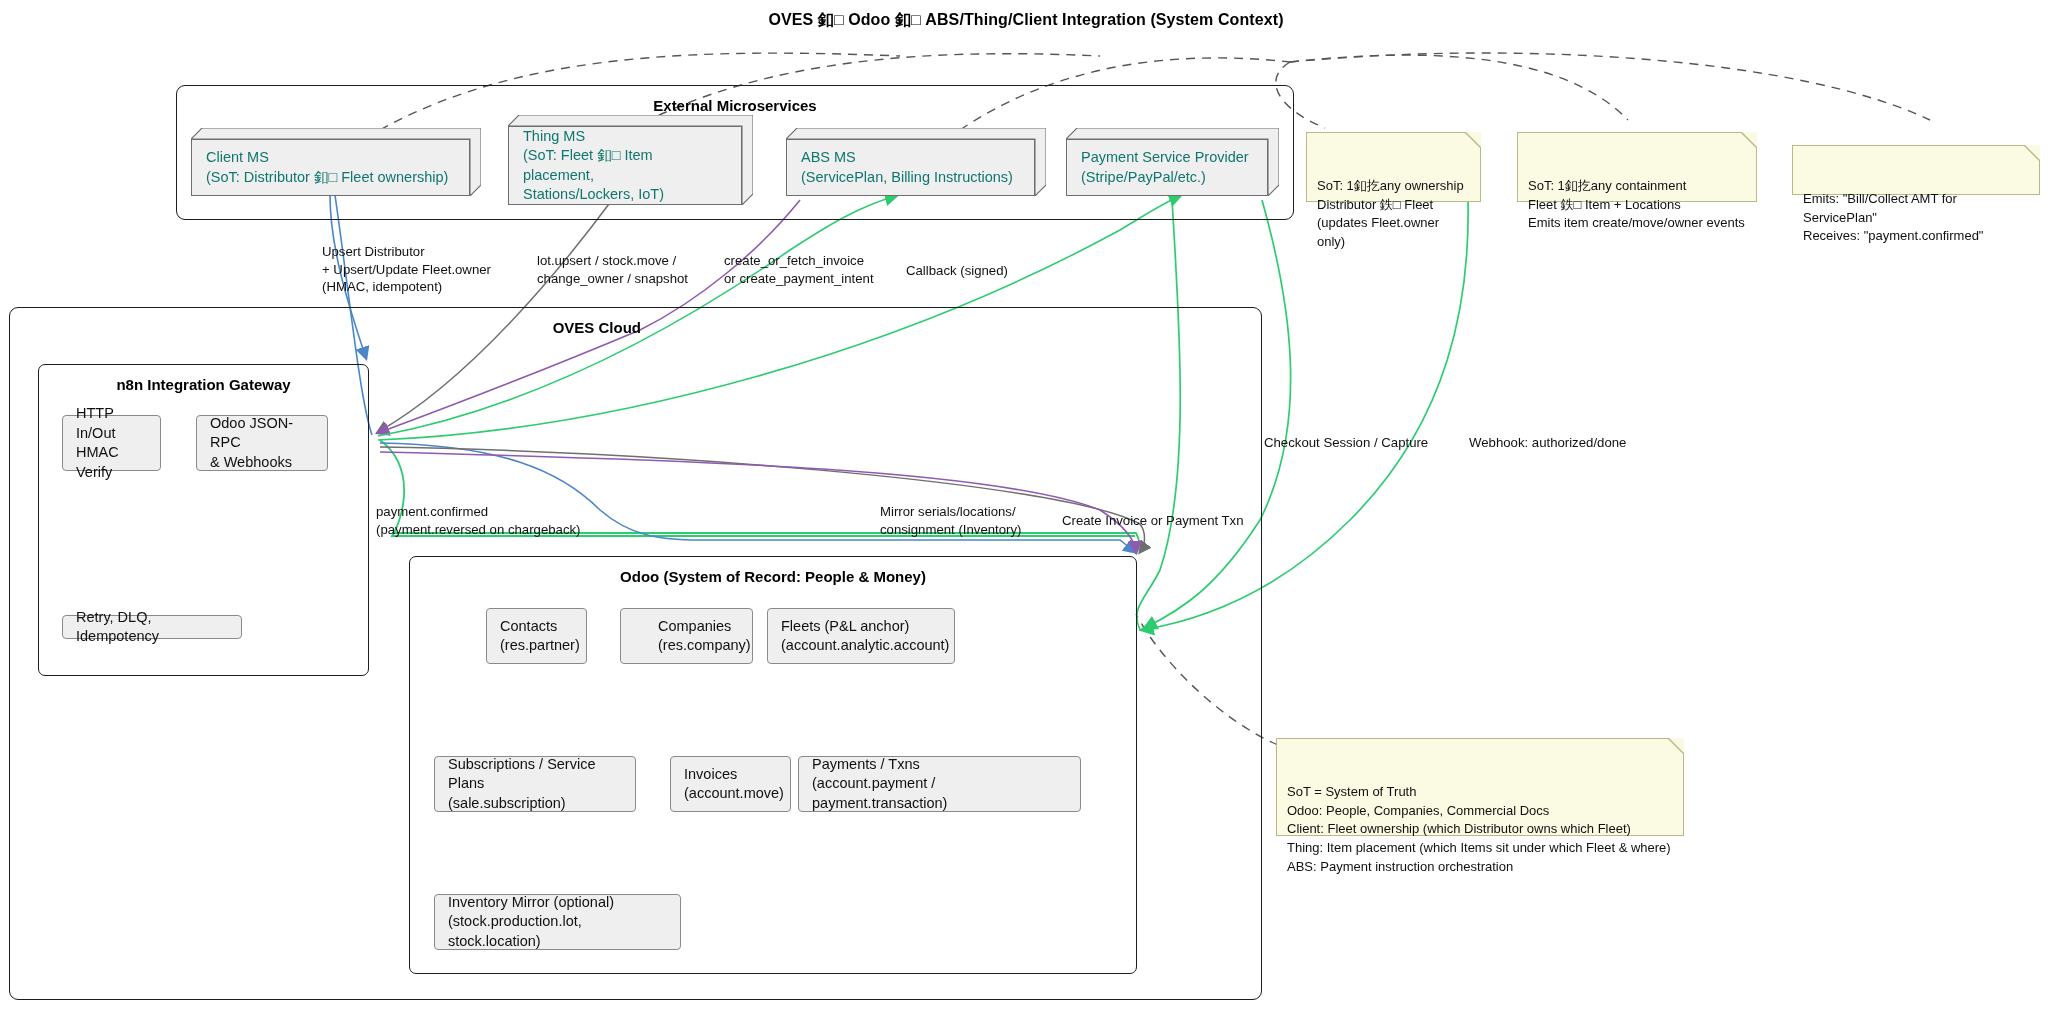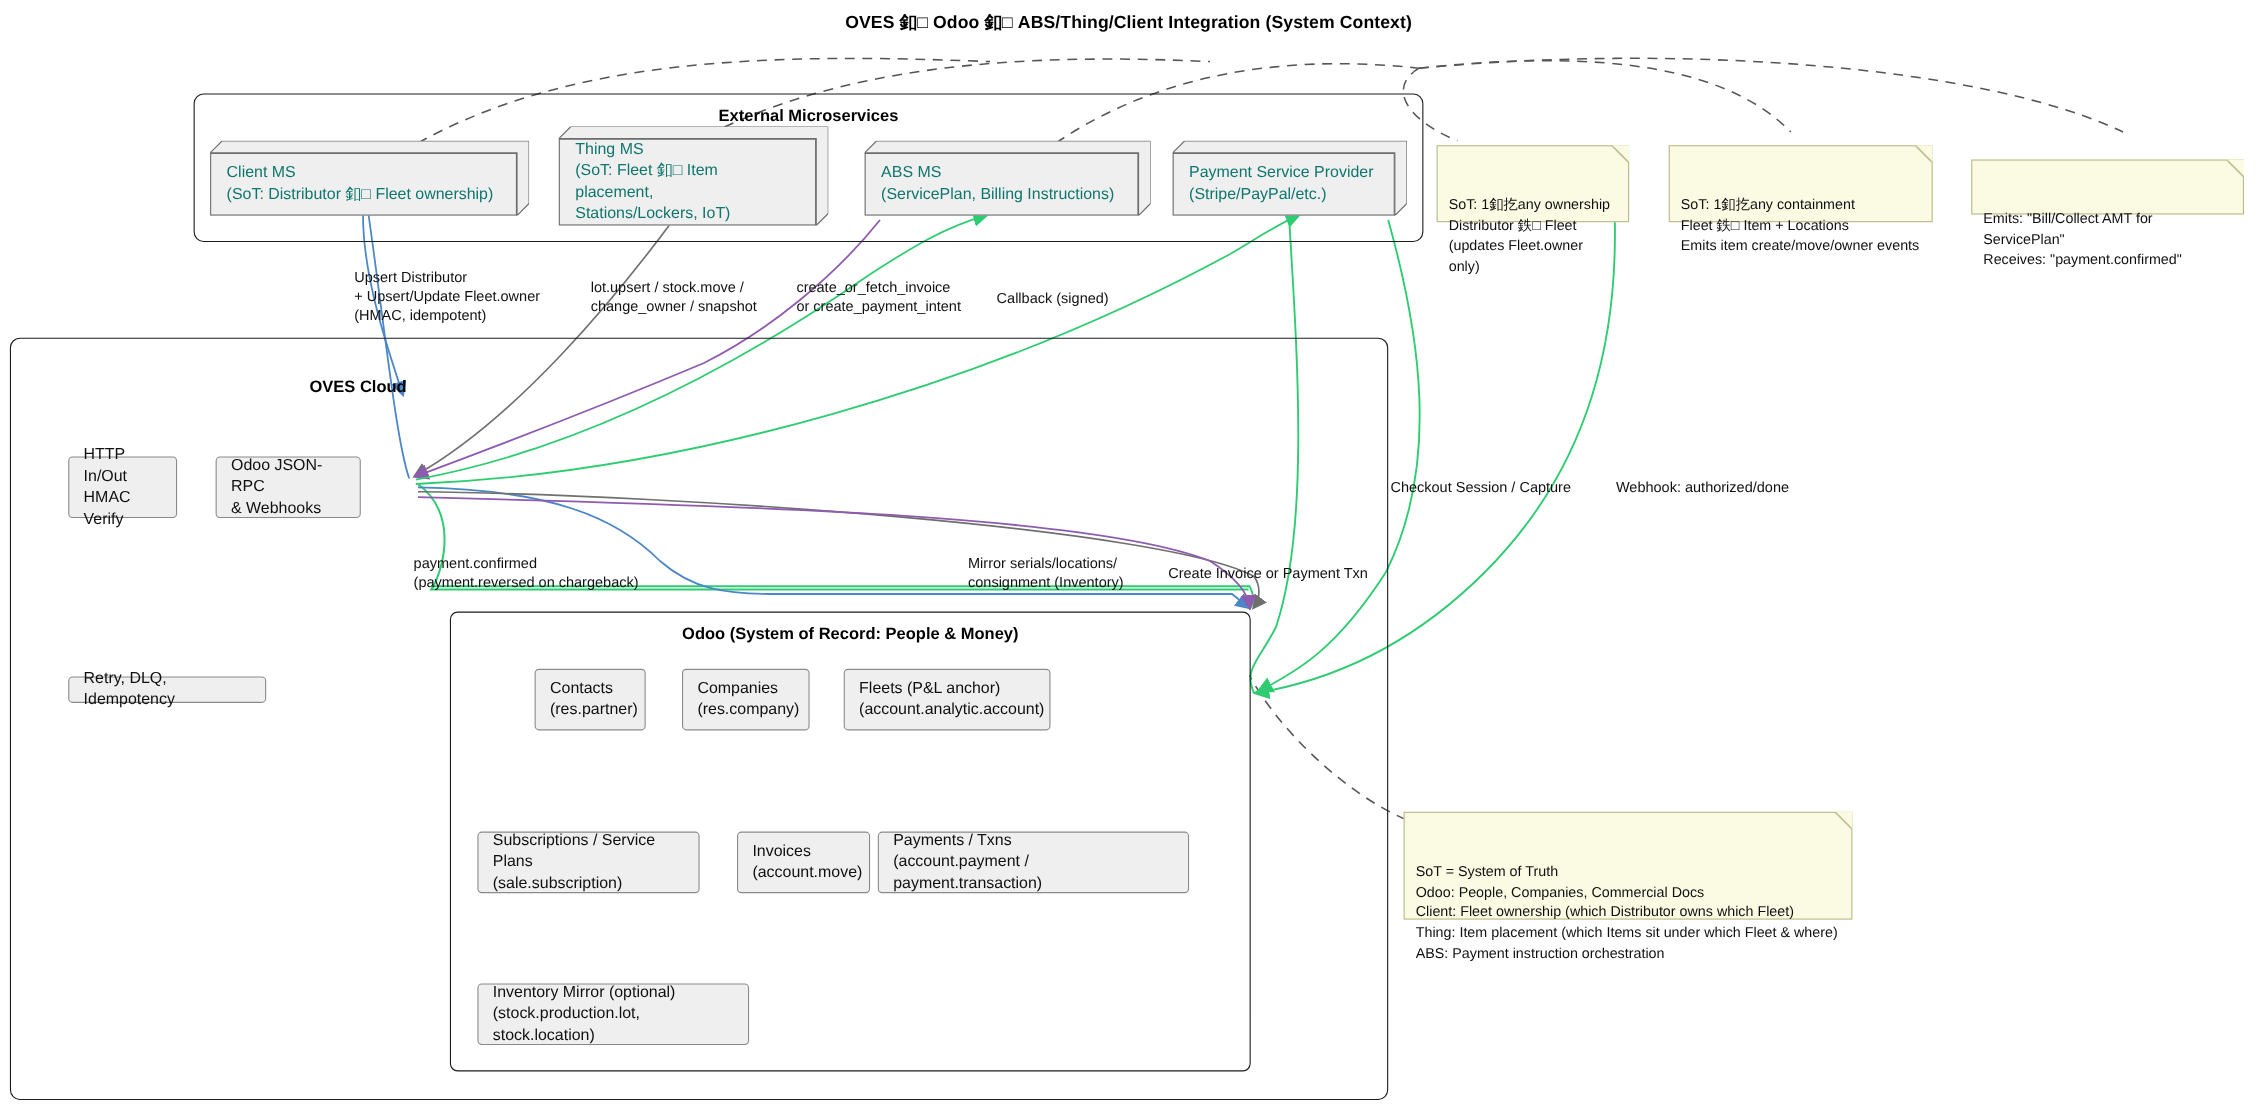--- a/index.html
+++ b/index.html
@@ -266,23 +266,26 @@
 Emits item create/move/owner events</span>
   </div>
 
   <div class="note" style="left:1792px; top:145px; width:248px; height:50px;">
     <span class="dogear"></span>
     <span>Emits: "Bill/Collect AMT for ServicePlan"
 Receives: "payment.confirmed"</span>
   </div>
 
   <div class="frame" style="left:9px; top:307px; width:1253px; height:693px;">
-    <div class="frame-title" style="text-align:center; left:0; right:620px;margin-top:24px;">OVES Cloud</div>
-  </div>
-
+    <div class="frame-title" style="text-align:right; left:0; right:620px;">OVES Cloud</div>
+  </div>
+
+  <div class="frame sub" style="left:38px; top:364px; width:331px; height:312px;">
+    <div class="frame-title">n8n Integration Gateway</div>
+  </div>
 
   <div class="node" style="left:62px; top:415px; width:99px; height:56px;">
     <div class="label">HTTP In/Out
 HMAC Verify</div>
   </div>
 
   <div class="node" style="left:196px; top:415px; width:132px; height:56px;">
     <div class="label">Odoo JSON-RPC
 &amp; Webhooks</div>
   </div>
@@ -293,21 +296,21 @@
 
   <div class="frame sub" style="left:409px; top:556px; width:728px; height:418px;">
     <div class="frame-title">Odoo (System of Record: People &amp; Money)</div>
   </div>
 
   <div class="node" style="left:486px; top:608px; width:101px; height:56px;">
     <div class="label">Contacts
 (res.partner)</div>
   </div>
 
-  <div class="node" style="left:620px; top:608px; width:116px; height:56px;">
+  <div class="node" style="left:620px; top:608px; width:133px; height:56px;padding-left:24px;">
     <div class="label">Companies
 (res.company)</div>
   </div>
 
   <div class="node" style="left:767px; top:608px; width:188px; height:56px;">
     <div class="label">Fleets (P&amp;L anchor)
 (account.analytic.account)</div>
   </div>
 
   <div class="node" style="left:434px; top:756px; width:202px; height:56px;">

